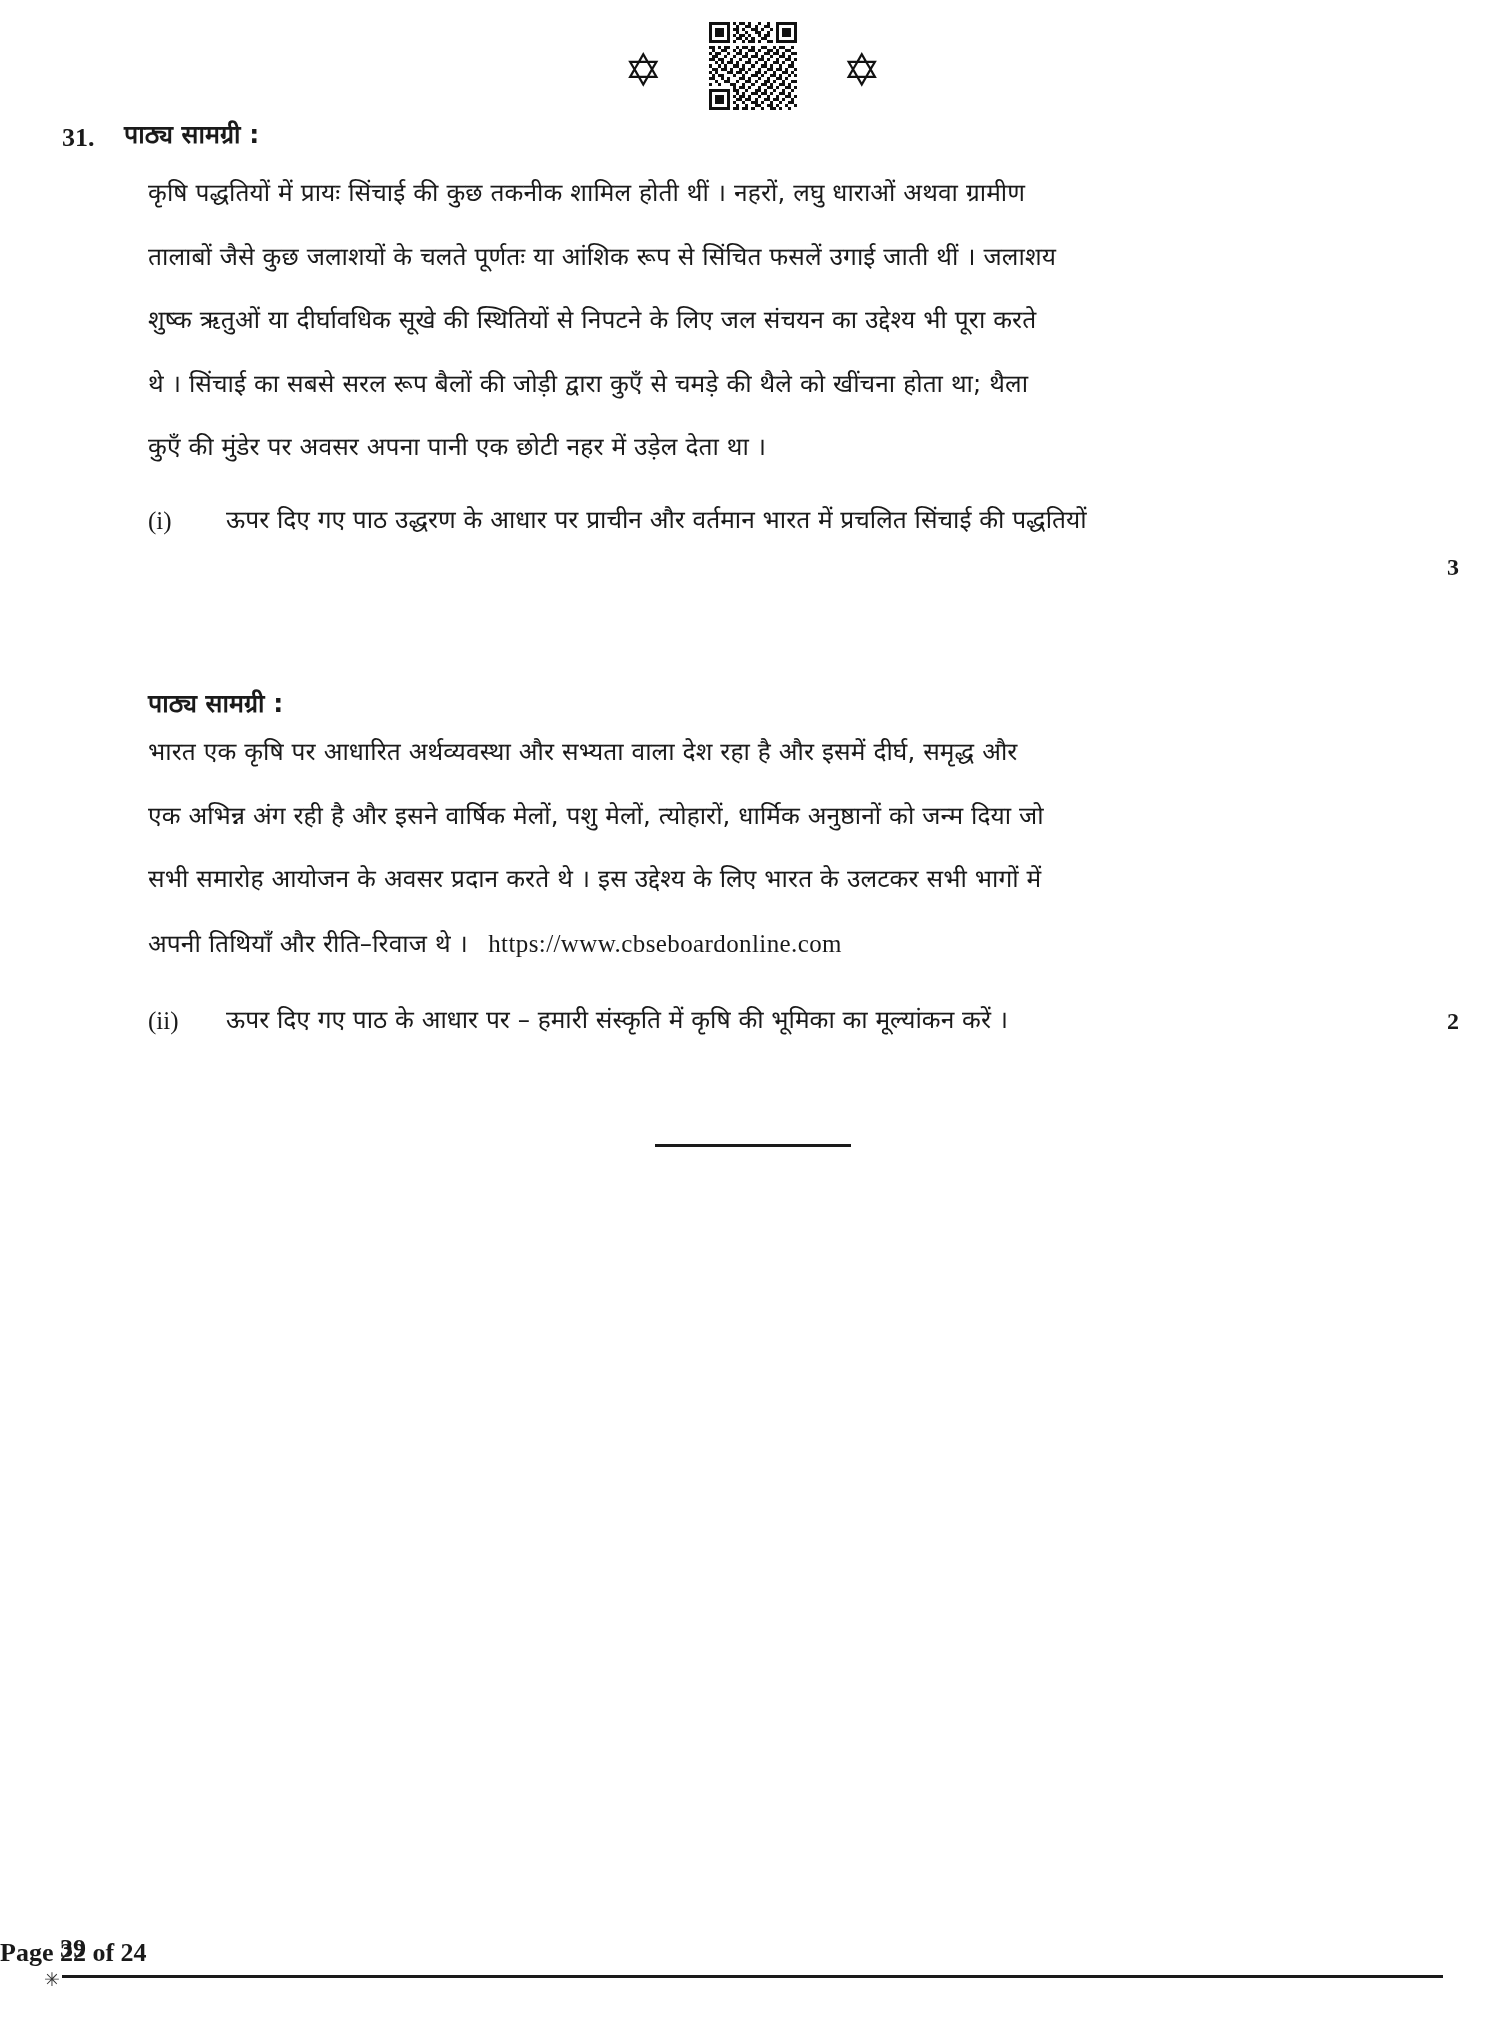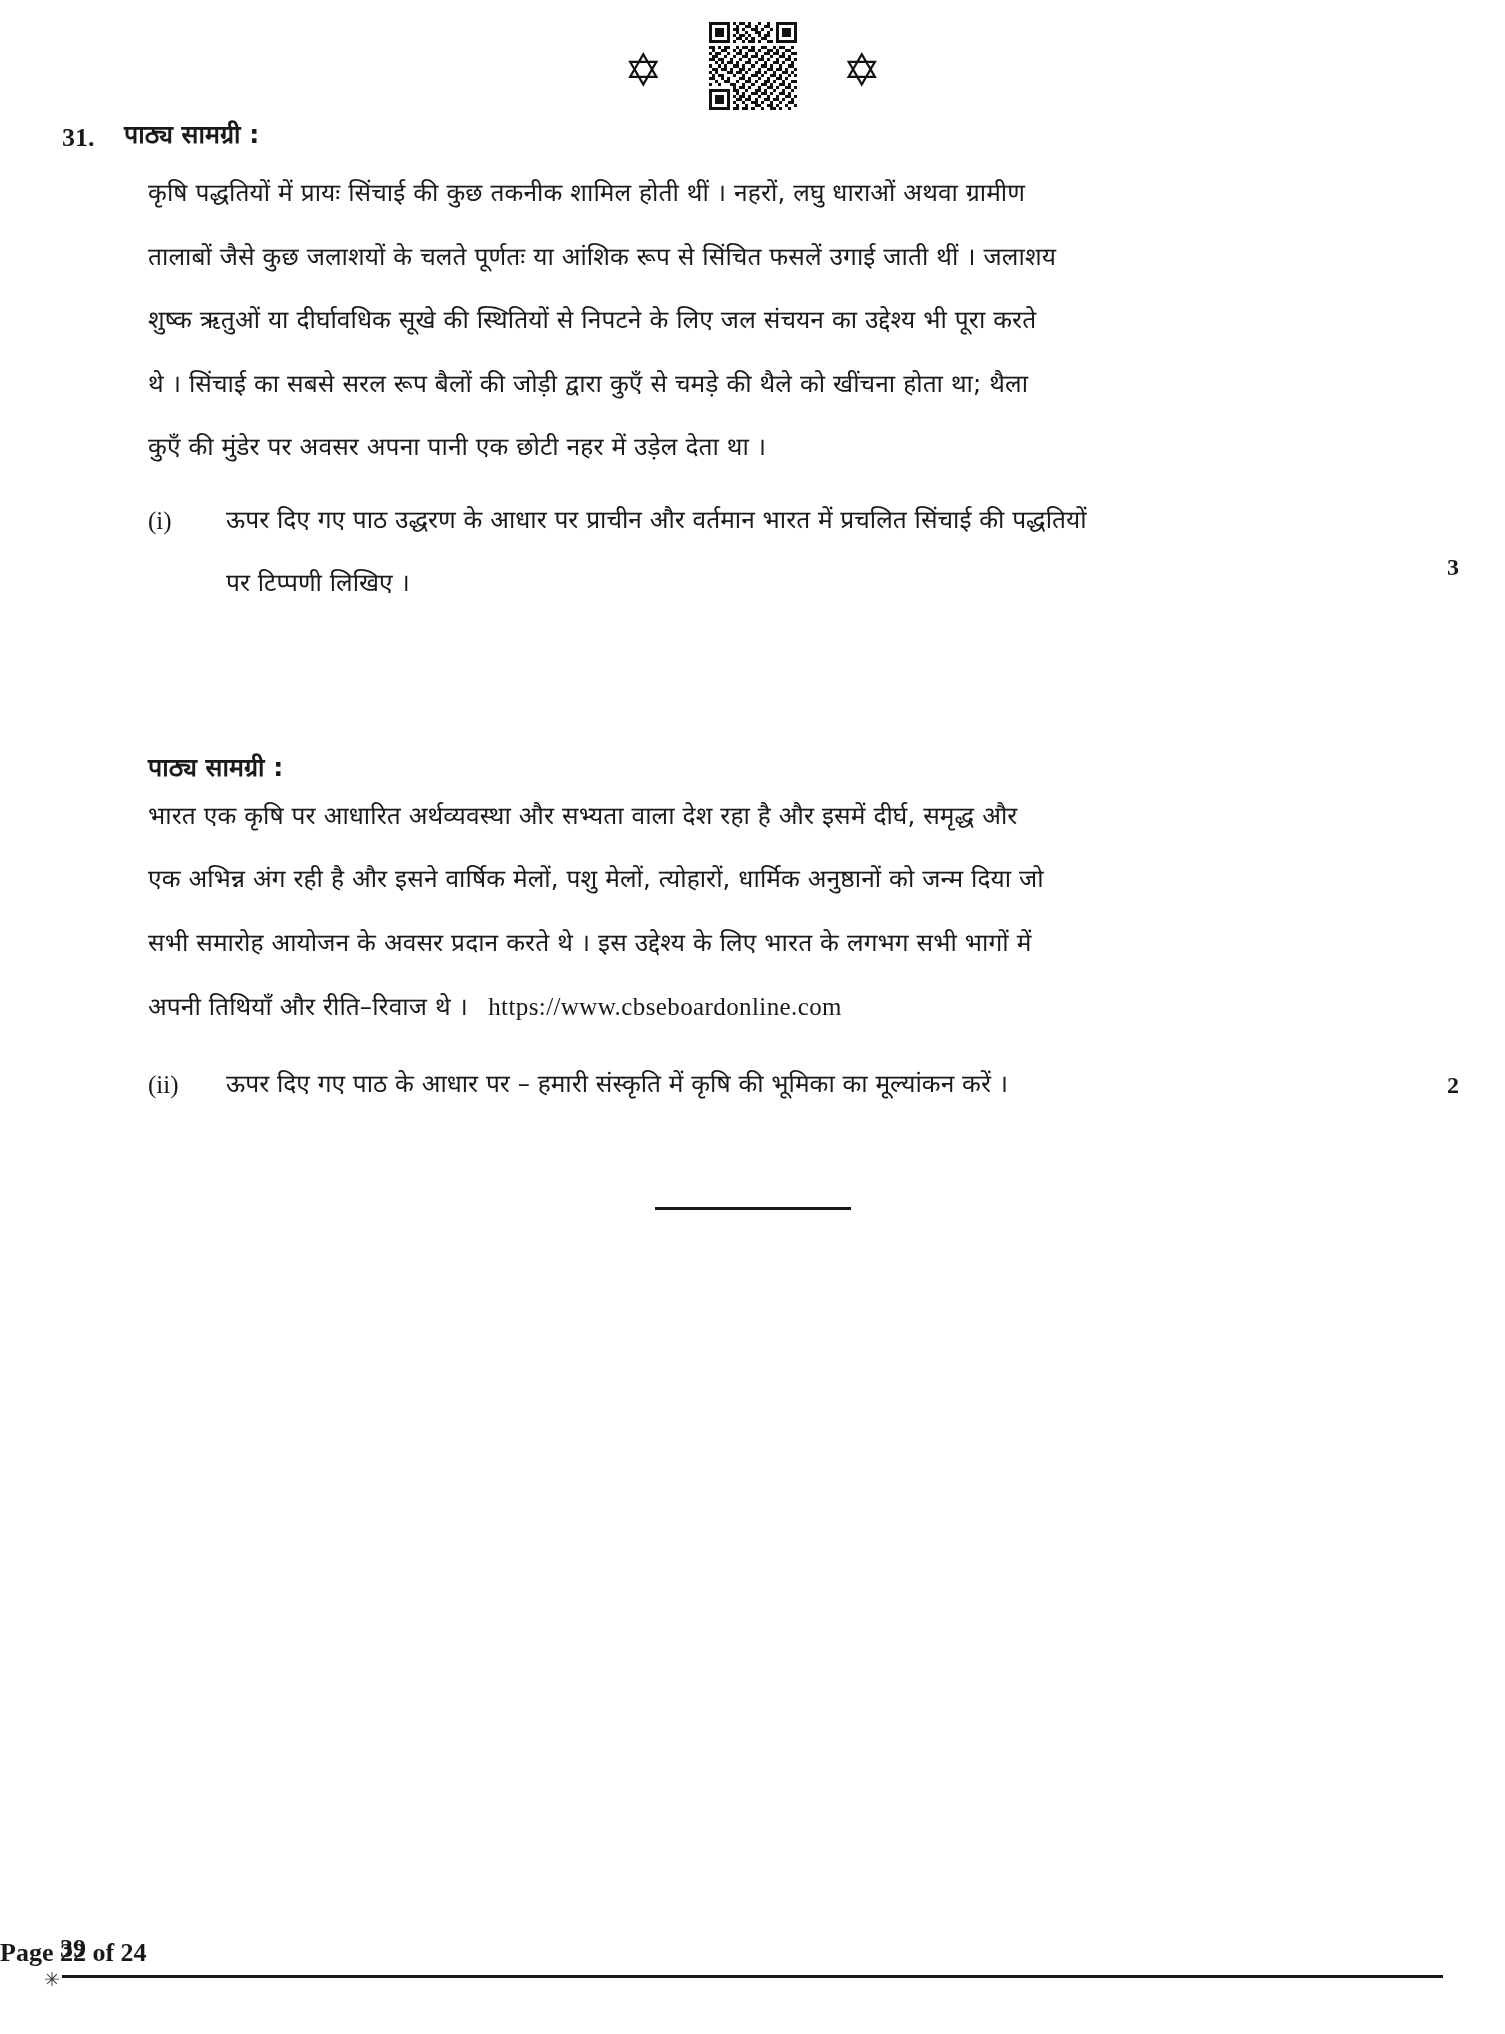--- a/index.html
+++ b/index.html
@@ -444,31 +444,30 @@
       <div class="pline devanagari">तालाबों जैसे कुछ जलाशयों के चलते पूर्णतः या आंशिक रूप से सिंचित फसलें उगाई जाती थीं । जलाशय</div>
       <div class="pline devanagari">शुष्क ऋतुओं या दीर्घावधिक सूखे की स्थितियों से निपटने के लिए जल संचयन का उद्देश्य भी पूरा करते</div>
       <div class="pline devanagari">थे । सिंचाई का सबसे सरल रूप बैलों की जोड़ी द्वारा कुएँ से चमड़े की थैले को खींचना होता था; थैला</div>
       <div class="pline devanagari">कुएँ की मुंडेर पर अवसर अपना पानी एक छोटी नहर में उड़ेल देता था ।</div>
     </div>
 
     <div class="subq">
       <div class="subq-label">(i)</div>
       <div class="subq-body">
         <div class="subq-line devanagari">ऊपर दिए गए पाठ उद्धरण के आधार पर प्राचीन और वर्तमान भारत में प्रचलित सिंचाई की पद्धतियों</div>
-        <div class="subq-line devanagari">पर टिप्पणी लिखिए ।</div>
         <div class="marks" style="top:46px;">3</div>
       </div>
     </div>
 
     <div class="heading2 devanagari" style="margin-top:120px;">पाठ्य सामग्री :</div>
 
     <div class="passage" style="margin-top:24px;">
       <div class="pline devanagari">भारत एक कृषि पर आधारित अर्थव्यवस्था और सभ्यता वाला देश रहा है और इसमें दीर्घ, समृद्ध और</div>
       <div class="pline devanagari">एक अभिन्न अंग रही है और इसने वार्षिक मेलों, पशु मेलों, त्योहारों, धार्मिक अनुष्ठानों को जन्म दिया जो</div>
-      <div class="pline devanagari">सभी समारोह आयोजन के अवसर प्रदान करते थे । इस उद्देश्य के लिए भारत के लगभग सभी भागों में</div>
+      <div class="pline devanagari">सभी समारोह आयोजन के अवसर प्रदान करते थे । इस उद्देश्य के लिए भारत के उलटकर सभी भागों में</div>
       <div class="pline">
         <span class="devanagari">अपनी तिथियाँ और रीति–रिवाज थे ।</span>
         <span class="url-text" style="margin-left:14px;">https://www.cbseboardonline.com</span>
       </div>
     </div>
 
     <div class="subq" style="margin-top:52px;justify-content:center;">
       <div class="subq-label">(ii)</div>
       <div class="subq-body">
         <div class="subq-line devanagari">ऊपर दिए गए पाठ के आधार पर – हमारी संस्कृति में कृषि की भूमिका का मूल्यांकन करें ।</div>

